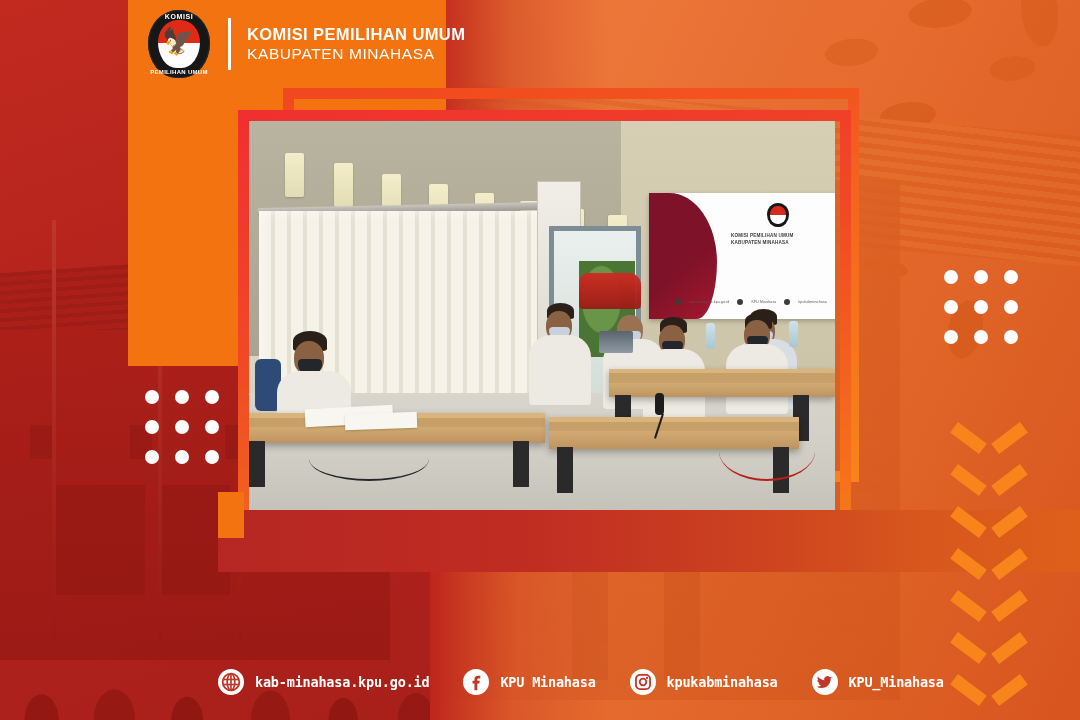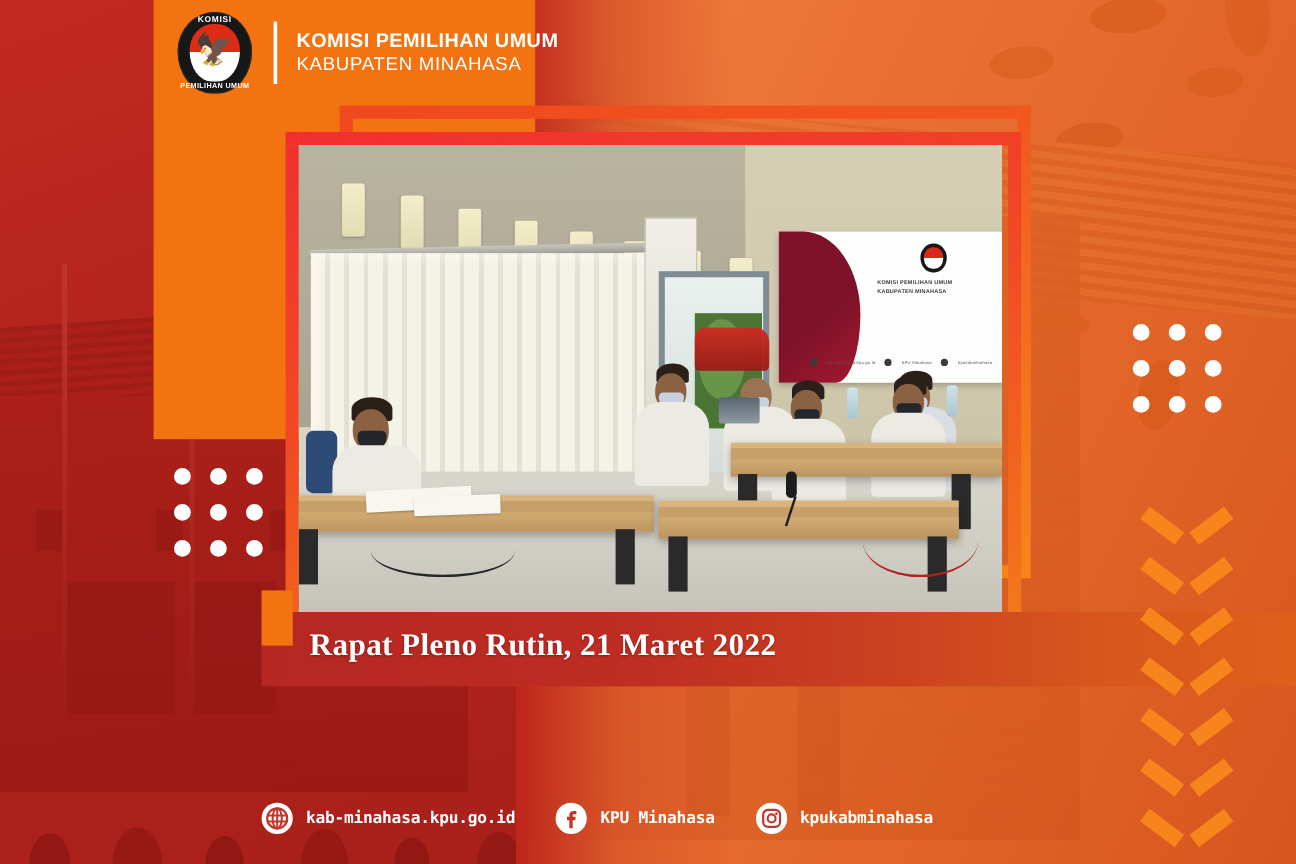--- a/index.html
+++ b/index.html
@@ -545,21 +545,20 @@
     <div class="ph-paper" style="left:96px;top:292px;width:72px;height:16px;transform:rotate(-2deg);"></div>
     <div class="ph-mic" style="left:406px;top:272px;">
         <div class="arm"></div>
       </div>
     <div class="ph-cable" style="left:60px;top:316px;width:120px;height:44px;"></div>
     <div class="ph-redcable" style="left:470px;top:300px;width:96px;height:60px;"></div>
   </div>
 
   <div class="title-bar"></div>
   <div class="title-notch"></div>
-  <div class="title-text">Rapat Pleno Rutin, 21 Maret 2022</div>
 
   <div class="dotgrid dots-left">
     <i></i>
       <i></i>
       <i></i>
       <i></i>
       <i></i>
       <i></i>
       <i></i>
       <i></i>
@@ -615,15 +614,23 @@
       <span class="ic">
         <svg width="18" height="18" viewBox="0 0 24 24">
           <rect x="2.6" y="2.6" width="18.8" height="18.8" rx="5.4" fill="none" stroke="#c0372a" stroke-width="2.4"></rect>
           <circle cx="12" cy="12" r="4.4" fill="none" stroke="#c0372a" stroke-width="2.4"></circle>
           <circle cx="17.4" cy="6.6" r="1.5" fill="#c0372a"></circle>
         </svg>
       </span>
       <span class="lbl">kpukabminahasa</span>
     </div>
 
+    <div class="soc">
+      <span class="ic">
+        <svg width="19" height="19" viewBox="0 0 24 24">
+          <path d="M22 5.9c-.7.3-1.5.6-2.3.7.8-.5 1.4-1.3 1.7-2.2-.8.5-1.7.8-2.6 1A4 4 0 0 0 11.8 9c-3.3-.2-6.2-1.7-8.2-4.2-.9 1.6-.4 3.6 1.1 4.6-.6 0-1.2-.2-1.8-.5 0 1.9 1.4 3.5 3.2 3.9-.5.2-1.1.2-1.7.1.5 1.6 2 2.7 3.7 2.7A8.2 8.2 0 0 1 2 17.3a11.5 11.5 0 0 0 6.3 1.8c7.5 0 11.7-6.3 11.5-12 .8-.6 1.5-1.3 2.2-2.2z" fill="#c0372a"></path>
+        </svg>
+      </span>
+      <span class="lbl">KPU_Minahasa</span>
+    </div>
 
   </div>
 </div>
 
 </body></html>

